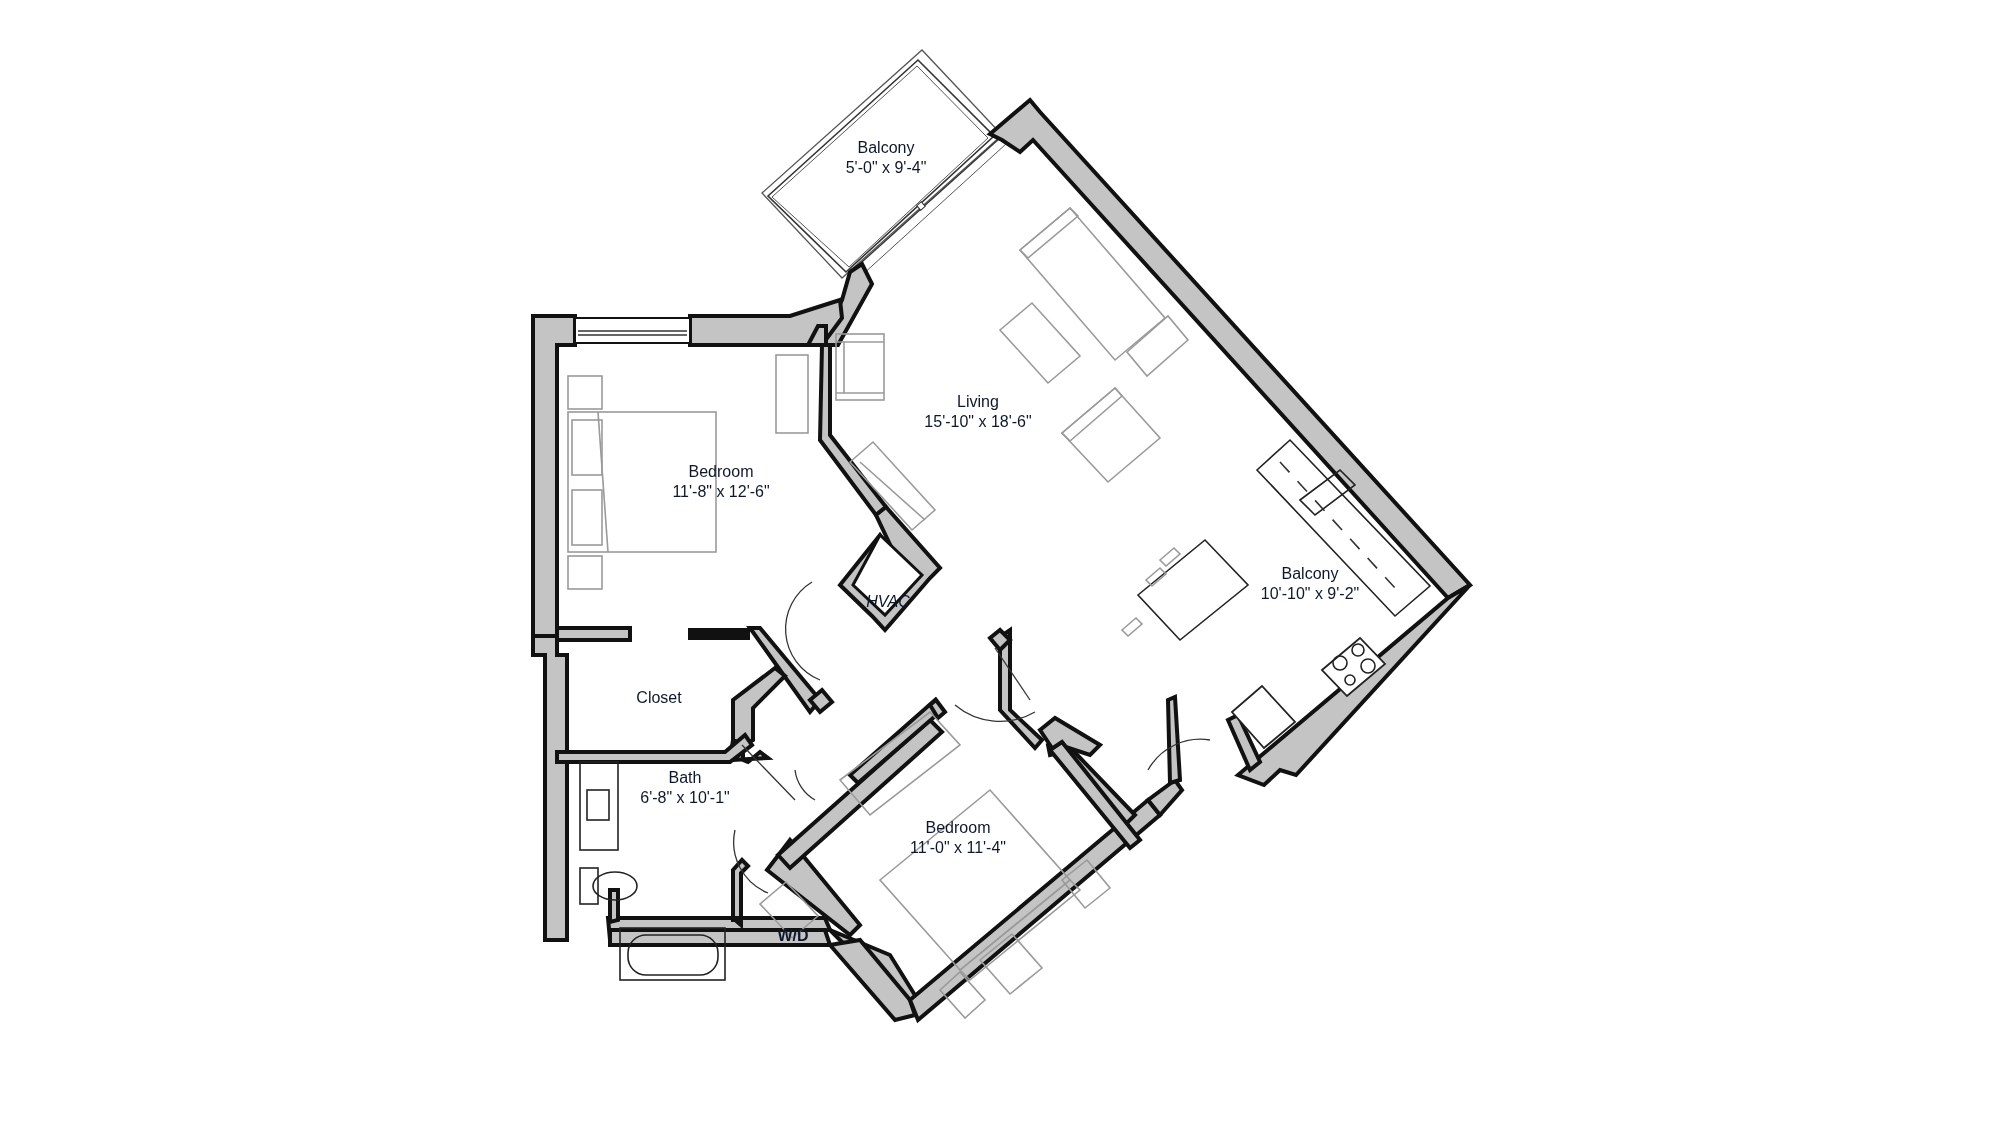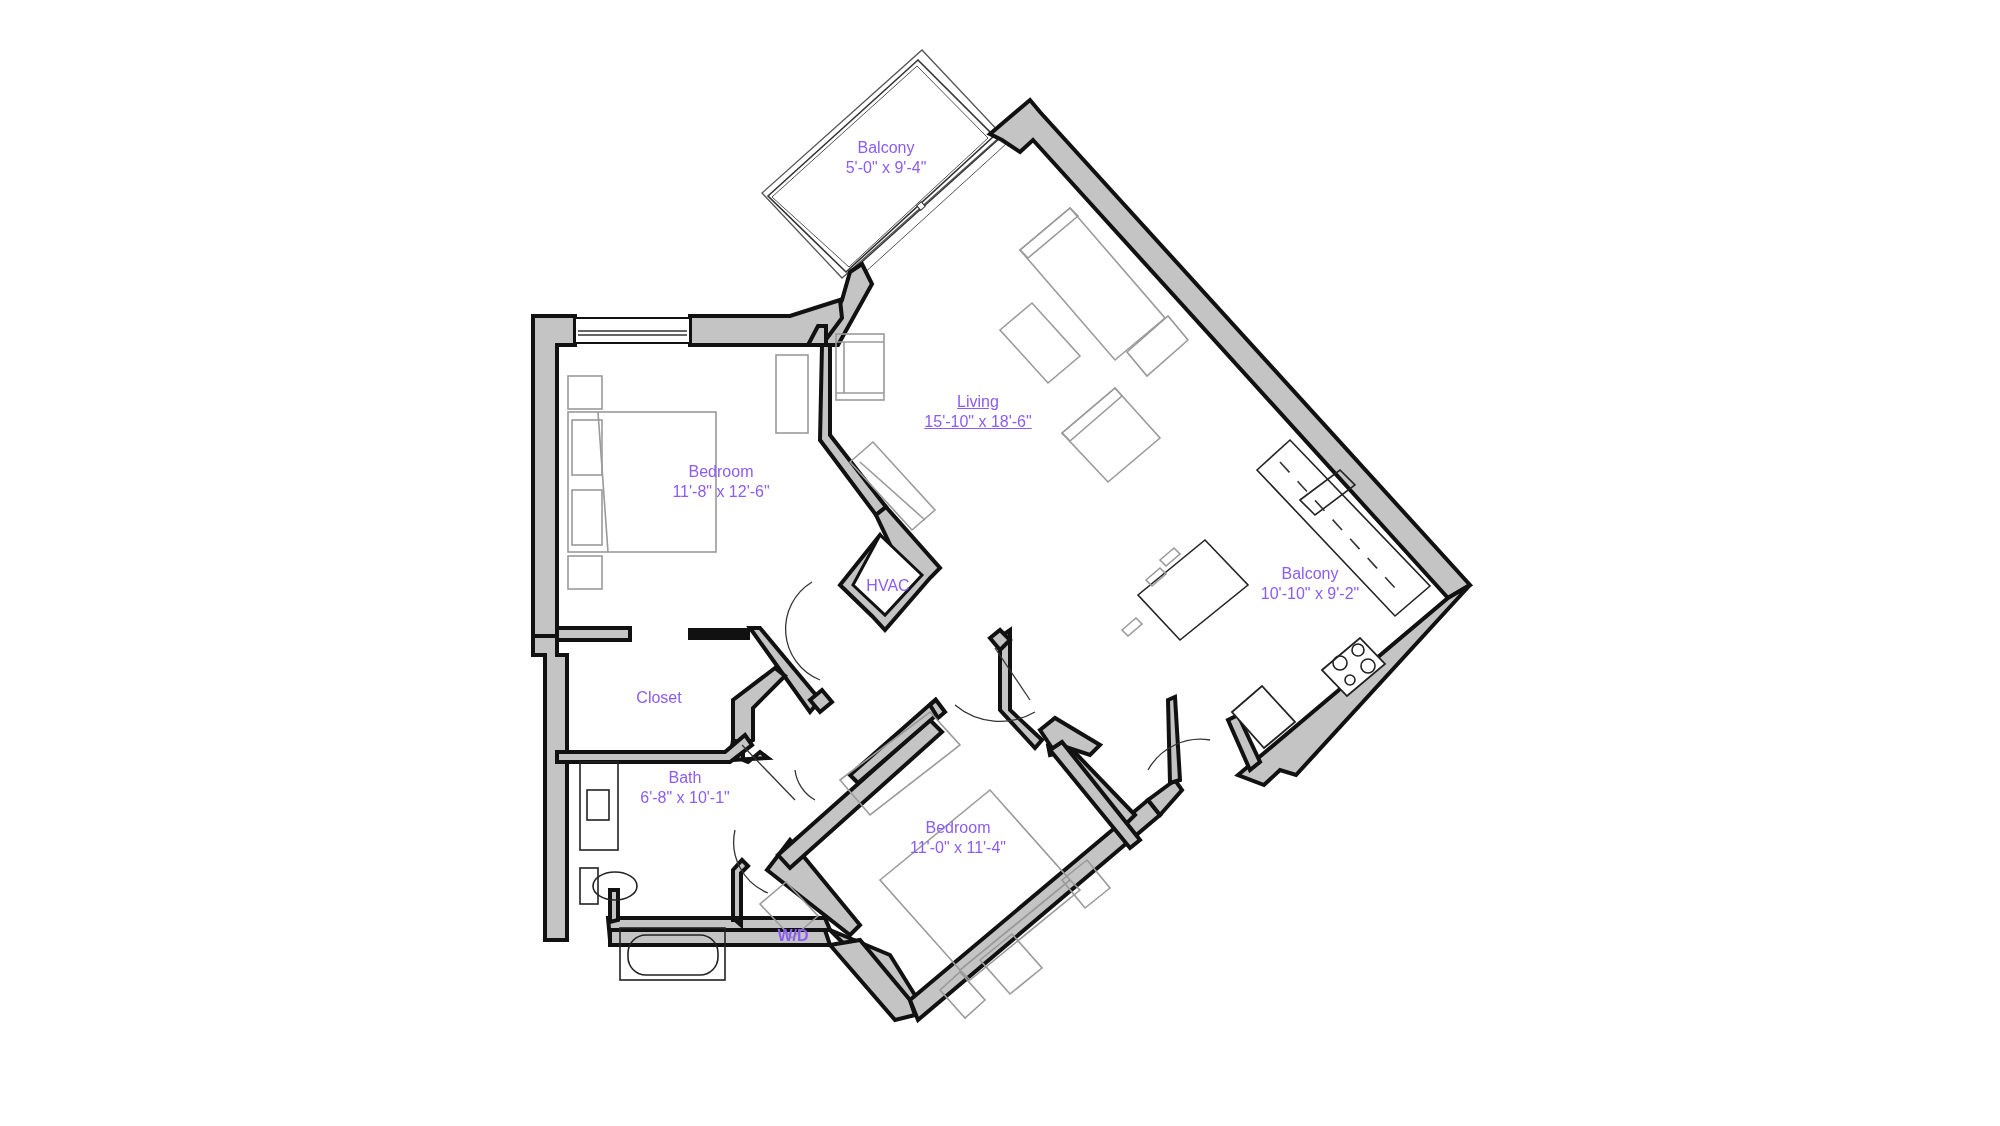--- a/index.html
+++ b/index.html
@@ -5,21 +5,21 @@
   html, body { margin:0; padding:0; background:#ffffff; }
   body { width:2000px; height:1126px; position:relative; overflow:hidden; font-family:"Liberation Sans", sans-serif; }
   #plan { position:absolute; left:0; top:0; width:2000px; height:1126px; }
   .wall { fill:#c4c4c4; stroke:#111; stroke-width:4; stroke-linejoin:miter; }
   .furn { fill:none; stroke:#9a9a9a; stroke-width:1.6; }
   .fix { fill:#fff; stroke:#222; stroke-width:1.8; }
   .fixl { fill:none; stroke:#222; stroke-width:1.6; }
   .dash { fill:none; stroke:#333; stroke-width:1.6; stroke-dasharray:14 12; }
   .door-arc { fill:none; stroke:#333; stroke-width:1.3; }
   .door-leaf { fill:#fff; stroke:#333; stroke-width:1.3; }
-  .room-label { position:absolute; text-align:center; color:#8b5cf6; font-size:16px; line-height:20px; transform:translateX(-50%); white-space:nowrap; }
+  .room-label { position:absolute; text-align:center; color:#0f172a; font-size:16px; line-height:20px; transform:translateX(-50%); white-space:nowrap; }
   .room-label span { display:block; }
 </style>
 </head>
 <body>
 
 <svg id="plan" viewBox="0 0 2000 1126" xmlns="http://www.w3.org/2000/svg">
 
   <g>
     <polygon points="762,193 922,50 1002,135 842,278" fill="none" stroke="#555" stroke-width="1.3"></polygon>
     <polygon points="768,196 918,60 994,136 846,272" fill="none" stroke="#333" stroke-width="1.6"></polygon>
@@ -160,29 +160,29 @@
     <path class="door-arc" d="M795,770 A40,40 0 0 0 815,800"></path>
     <line class="door-leaf" x1="995" y1="648" x2="1030" y2="700"></line>
     <line class="door-leaf" x1="742" y1="745" x2="795" y2="800"></line>
   </g>
 </svg>
 
 <div class="room-label" style="left:886px; top:138px;">
   <span>Balcony</span>
   <span>5'-0" x 9'-4"</span>
 </div>
-<div class="room-label" style="left:978px; top:392px;text-decoration:underline;">
+<div class="room-label" style="left:978px; top:392px;">
   <span>Living</span>
   <span>15'-10" x 18'-6"</span>
 </div>
 <div class="room-label" style="left:721px; top:462px;">
   <span>Bedroom</span>
   <span>11'-8" x 12'-6"</span>
 </div>
-<div class="room-label" style="left:888px; top:576px;">
+<div class="room-label" style="left:888px; top:592px;font-style:italic;">
   <span>HVAC</span>
 </div>
 <div class="room-label" style="left:1310px; top:564px;">
   <span>Balcony</span>
   <span>10'-10" x 9'-2"</span>
 </div>
 <div class="room-label" style="left:659px; top:688px;text-align:right;">
   <span>Closet</span>
 </div>
 <div class="room-label" style="left:685px; top:768px;">

